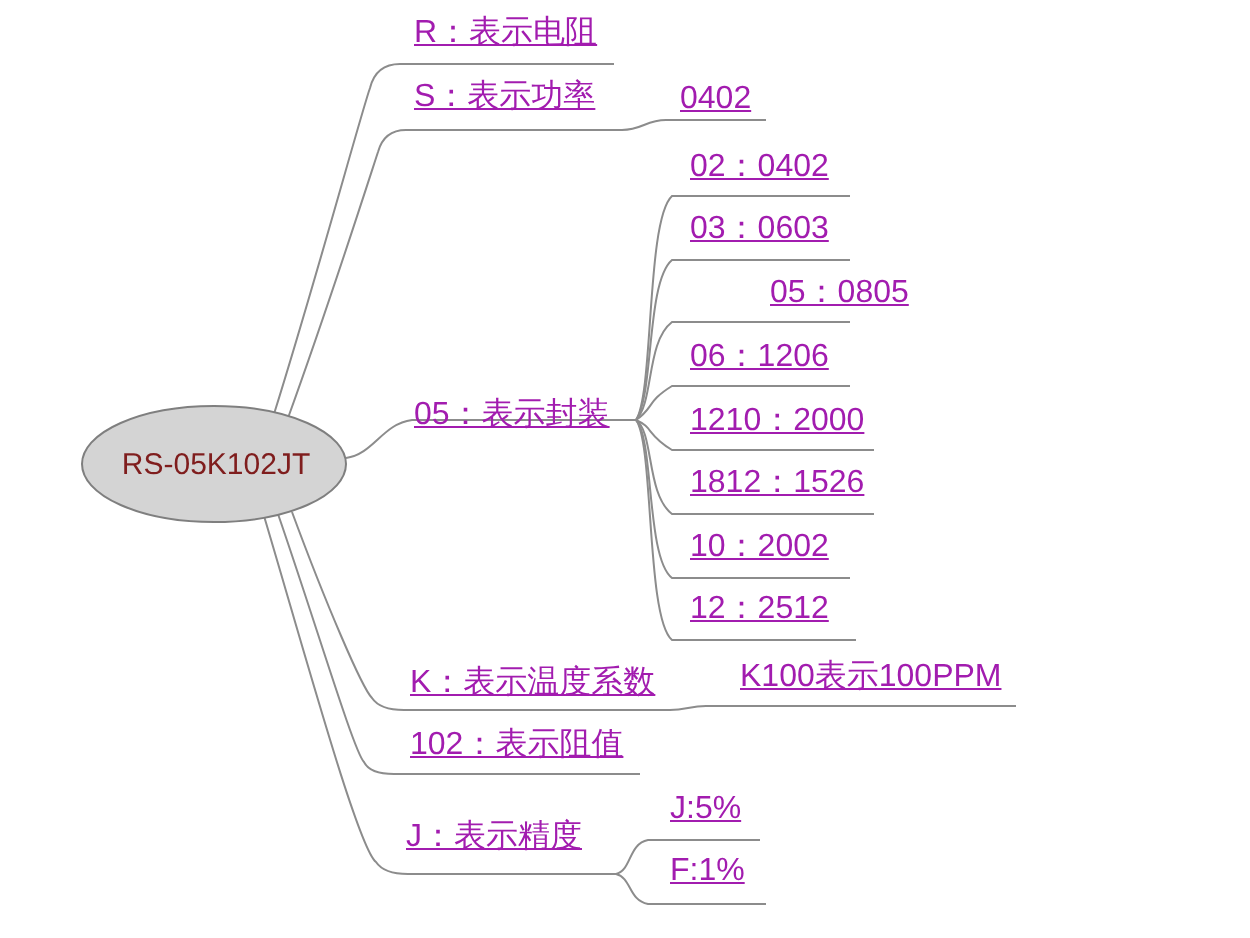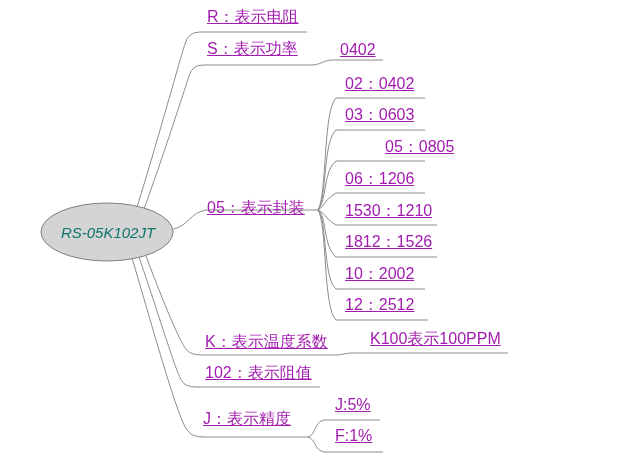--- a/index.html
+++ b/index.html
@@ -32,23 +32,22 @@
   .root-label {
     position: absolute;
     left: 42px;
     top: 203px;
     width: 132px;
     height: 58px;
     display: flex;
     align-items: center;
     justify-content: center;
     font-size: 15px;
-    color: #0f766e;
+    color: #7f1d1d;
     white-space: nowrap;
-    font-style: italic;
   }
   path.connector {
     fill: none;
     stroke: #8c8c8c;
     stroke-width: 1;
   }
 </style>
 </head>
 <body>
 
@@ -85,21 +84,21 @@
   <div class="node-label" style="left:207px; top:184px;margin-top:16px;">05：表示封装</div>
   <div class="node-label" style="left:205px; top:334px;">K：表示温度系数</div>
   <div class="node-label" style="left:205px; top:365px;">102：表示阻值</div>
   <div class="node-label" style="left:203px; top:411px;">J：表示精度</div>
 
   <div class="node-label" style="left:340px; top:42px;">0402</div>
   <div class="node-label" style="left:345px; top:76px;">02：0402</div>
   <div class="node-label" style="left:345px; top:107px;">03：0603</div>
   <div class="node-label" style="left:345px; top:139px;margin-left:40px;">05：0805</div>
   <div class="node-label" style="left:345px; top:171px;">06：1206</div>
-  <div class="node-label" style="left:345px; top:203px;">1530：1210</div>
+  <div class="node-label" style="left:345px; top:203px;">1210：2000</div>
   <div class="node-label" style="left:345px; top:234px;">1812：1526</div>
   <div class="node-label" style="left:345px; top:266px;">10：2002</div>
   <div class="node-label" style="left:345px; top:297px;">12：2512</div>
   <div class="node-label" style="left:370px; top:331px;">K100表示100PPM</div>
   <div class="node-label" style="left:335px; top:397px;">J:5%</div>
   <div class="node-label" style="left:335px; top:428px;">F:1%</div>
 
 </div>
 
 </body></html>

